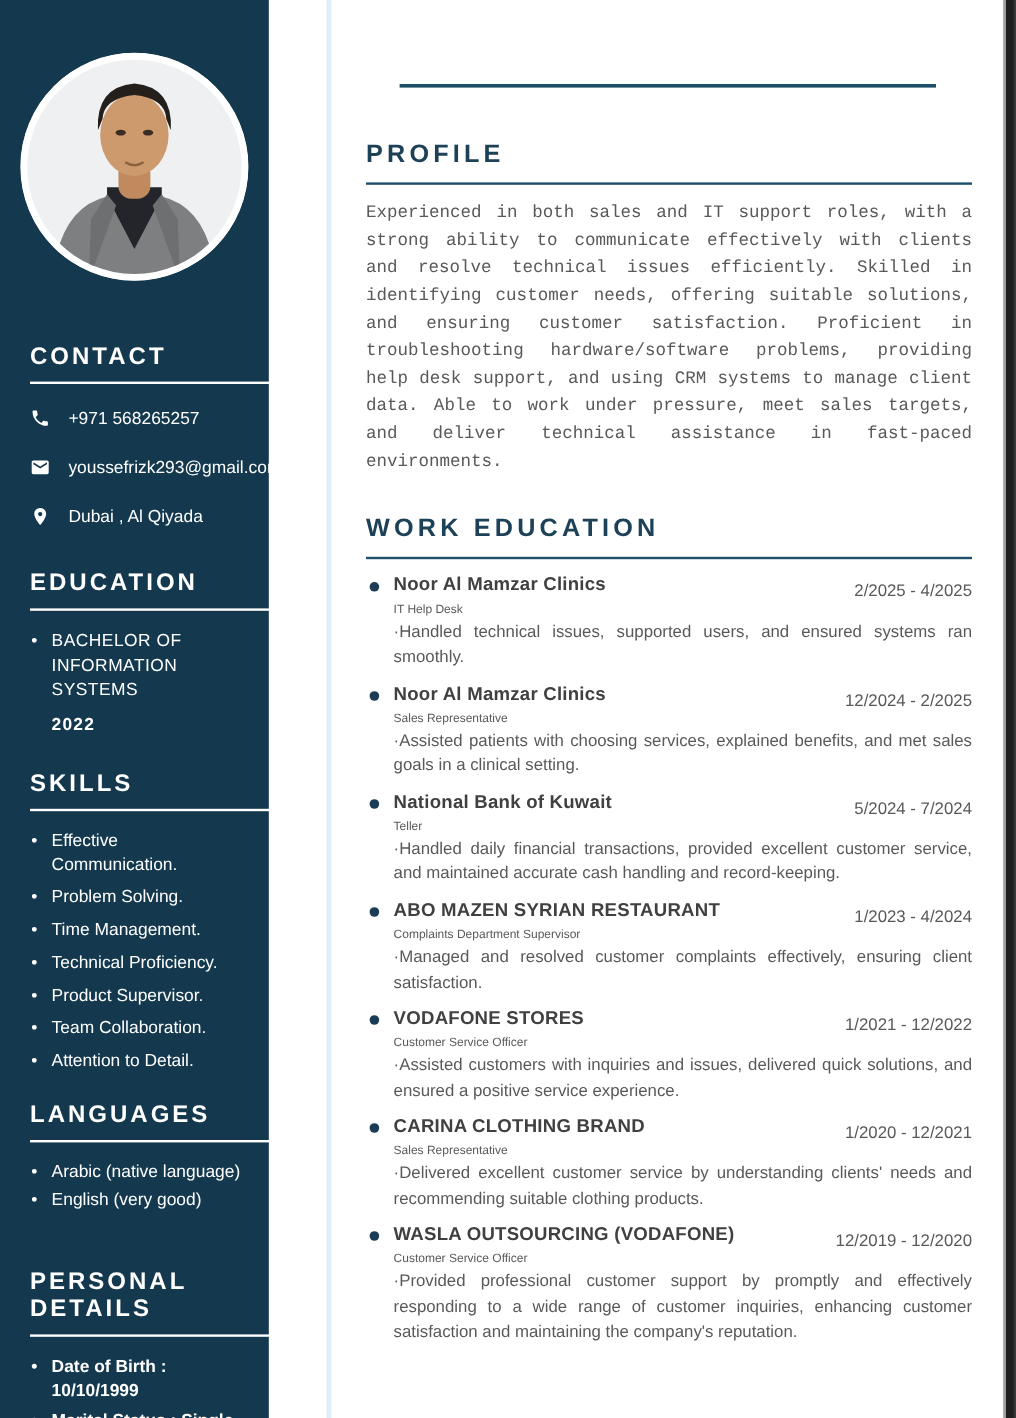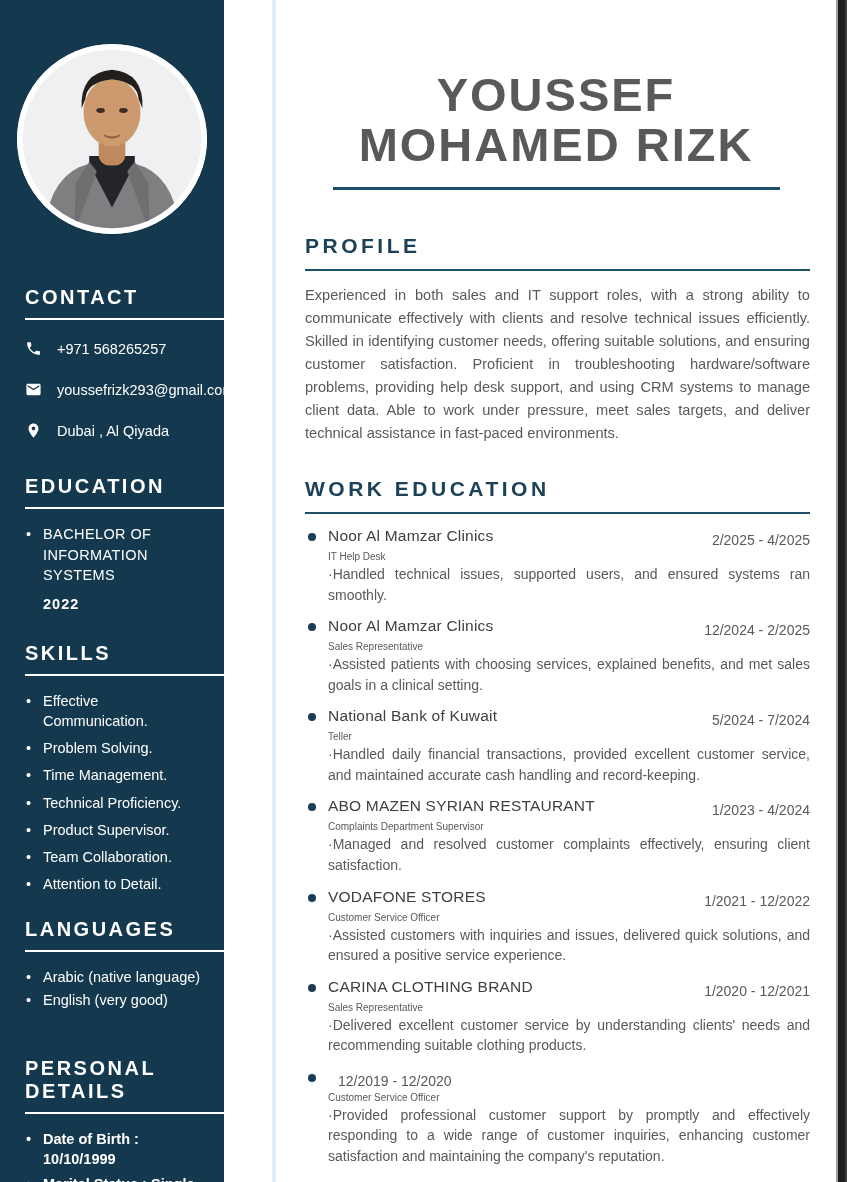--- a/index.html
+++ b/index.html
@@ -40,27 +40,27 @@
 
   
   .main{position:absolute;left:276px;top:0;width:560px;height:100%;}
   .name-block{margin-top:70px;text-align:center;}
   .name{font-size:47px;line-height:1.06;font-weight:bold;letter-spacing:2px;color:var(--name-gray);}
   .name-rule{width:447px;height:3px;background:var(--rule-blue);margin:17px auto 0;}
   .content{margin:0 26px 0 29px;}
   .section-title{font-size:21px;font-weight:bold;letter-spacing:3.5px;color:var(--heading-blue);
                  border-bottom:2.5px solid var(--rule-blue);padding-bottom:11px;}
   .profile-section{margin-top:44px;}
-  .profile-text{margin-top:13px;font-size:14.6px;line-height:1.58;color:var(--body-gray);text-align:justify;}
+  .profile-text{margin-top:13px;font-size:14.6px;line-height:1.58;color:var(--body-gray);text-align:justify;font-family:Liberation Mono, monospace;}
   .work-section{margin-top:32px;}
   .we-list{margin-top:13px;}
   .we-entry{position:relative;padding-left:23px;margin-bottom:12px;}
   .we-bullet{position:absolute;left:3px;top:6px;width:8px;height:8px;border-radius:50%;background:var(--bullet-navy);}
   .we-head{display:flex;justify-content:space-between;align-items:flex-start;}
-  .we-company{font-size:15.5px;font-weight:normal;color:#404040;letter-spacing:.2px;}
+  .we-company{font-size:15.5px;font-weight:bold;color:#404040;letter-spacing:.2px;}
   .we-dates{font-size:14px;color:var(--body-gray);white-space:nowrap;margin-top:5px;padding-left:10px;}
   .we-role{font-size:10px;color:var(--body-gray);margin-top:3px;}
   .we-desc{font-size:14px;color:var(--body-gray);line-height:1.47;text-align:justify;margin-top:2px;}
 
   
   .page-edge{position:absolute;top:0;right:0;width:11px;height:100%;
              background:linear-gradient(to right,#9f9f9f 0,#9f9f9f 2px,
                         var(--viewer-edge-dark) 2px,var(--viewer-edge-dark) 8px,#474747 11px);}
 </style>
 </head>
@@ -159,24 +159,20 @@
         <li>Nationality : Egyptian</li>
       </ul>
     </section>
   </aside>
 
   <div class="accent-line"></div>
 
   <main class="main">
 
     <header class="name-block">
-      <h1 class="name">
-        <span>YOUSSEF</span><br>
-        <span>MOHAMED RIZK</span>
-      </h1>
       <div class="name-rule"></div>
     </header>
 
     <div class="content">
       <section class="profile-section">
         <h2 class="section-title">PROFILE</h2>
         <p class="profile-text">Experienced in both sales and IT support roles, with a strong ability to communicate effectively with clients and resolve technical issues efficiently. Skilled in identifying customer needs, offering suitable solutions, and ensuring customer satisfaction. Proficient in troubleshooting hardware/software problems, providing help desk support, and using CRM systems to manage client data. Able to work under pressure, meet sales targets, and deliver technical assistance in fast-paced environments.</p>
       </section>
 
       <section class="work-section">
@@ -240,20 +236,21 @@
               <span class="we-company">CARINA CLOTHING BRAND</span>
               <span class="we-dates">1/2020 - 12/2021</span>
             </div>
             <div class="we-role">Sales Representative</div>
             <p class="we-desc">·Delivered excellent customer service by understanding clients' needs and recommending suitable clothing products.</p>
           </div>
 
           <div class="we-entry">
             <span class="we-bullet"></span>
             <div class="we-head">
+              <span class="we-company">WASLA OUTSOURCING (VODAFONE)</span>
               <span class="we-dates">12/2019 - 12/2020</span>
             </div>
             <div class="we-role">Customer Service Officer</div>
             <p class="we-desc">·Provided professional customer support by promptly and effectively responding to a wide range of customer inquiries, enhancing customer satisfaction and maintaining the company's reputation.</p>
           </div>
 
         </div>
       </section>
     </div>
   </main>

